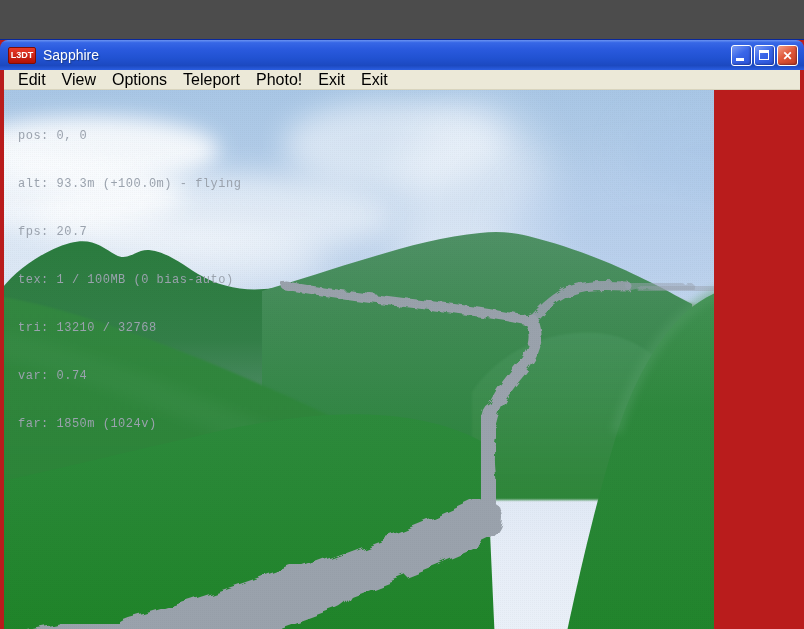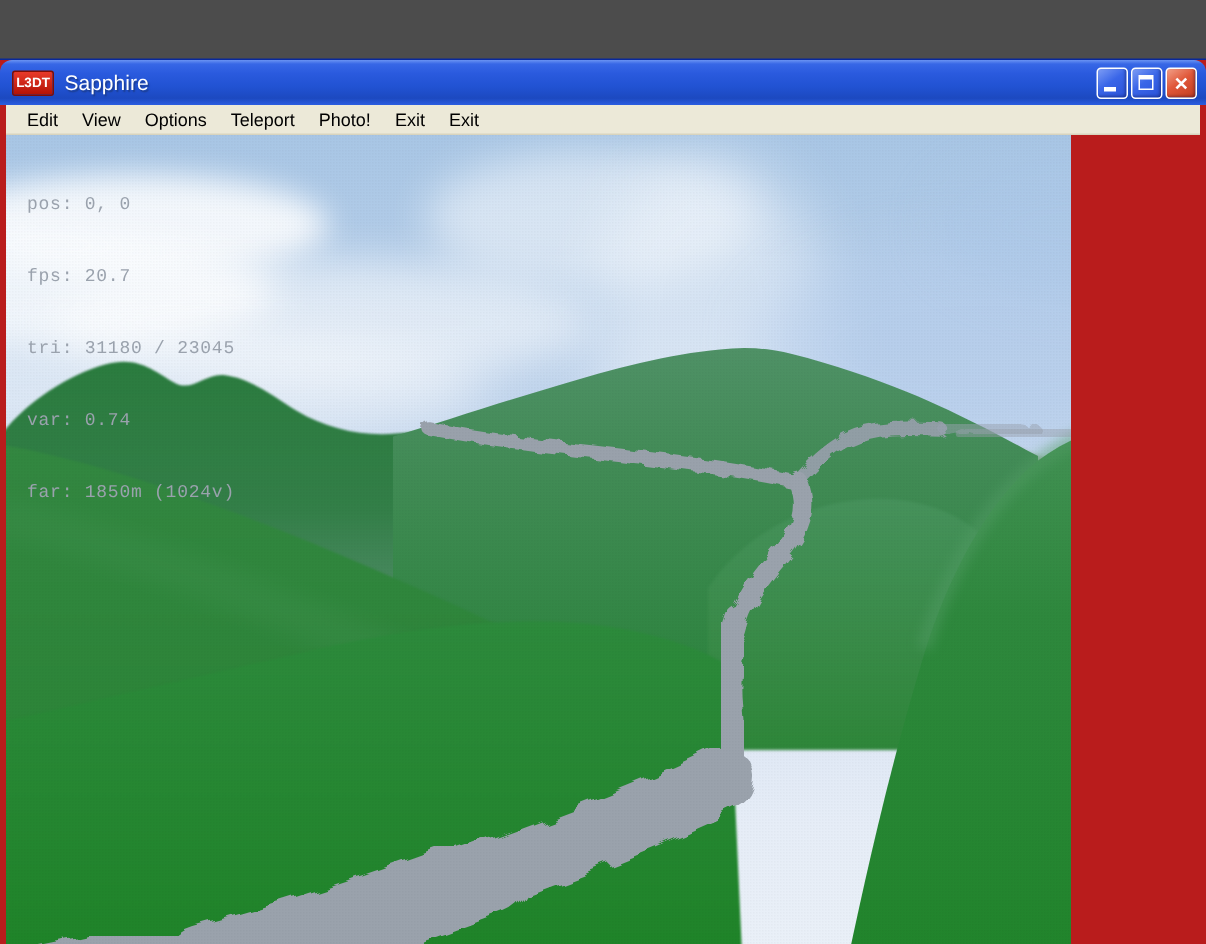--- a/index.html
+++ b/index.html
@@ -15,21 +15,21 @@
   .win-buttons{position:absolute;right:6px;top:5px;display:flex;gap:2px;}
   .wbtn{width:21px;height:21px;border:1px solid #fff;border-radius:3px;box-sizing:border-box;position:relative;
     background:linear-gradient(145deg,#7d9df5 0%,#3a66e8 45%,#2a52d8 100%);box-shadow:inset -1px -1px 2px rgba(0,0,40,.35);}
   .wbtn.close{background:linear-gradient(145deg,#f2a088 0%,#e0583a 45%,#c23c20 100%);
     color:#fff;font-size:12px;font-weight:bold;display:flex;align-items:center;justify-content:center;line-height:1;}
   .glyph-min{position:absolute;left:4px;bottom:4px;width:8px;height:3px;background:#fff;}
   .glyph-max{position:absolute;left:4px;top:4px;width:10px;height:10px;border:1px solid #fff;border-top:3px solid #fff;box-sizing:border-box;}
   
   .menubar{position:absolute;left:4px;top:30px;width:796px;height:20px;background:#ece9d8;
     border-bottom:1px solid #d8d4be;display:flex;align-items:center;padding-left:6px;box-sizing:border-box;}
-  .menu-item{font-size:12px;color:#000;padding:2px 8px;cursor:default;}
+  .menu-item{font-size:16px;color:#000;padding:2px 8px;cursor:default;}
   
   .client{position:absolute;left:4px;top:50px;width:710px;height:575px;overflow:hidden;background:#cfdff0;}
   .client svg{display:block;}
   .hud{position:absolute;left:14px;top:6px;font-family:"Liberation Mono",monospace;font-size:12px;
     line-height:16px;color:#9aa2ad;letter-spacing:.5px;white-space:pre;}
 </style>
 </head>
 <body>
 
 <div class="window">
@@ -166,20 +166,22 @@
         <path filter="url(#fuzz2)" d="M 162,545 C 102,561 56,571 8,580" stroke="#9aa2ac" stroke-width="70"></path>
       </g>
 
       <path d="M -6,546 C 18,552 38,562 54,575 L -6,575 Z" fill="#1e8427"></path>
 
       <rect x="0" y="0" width="796" height="575" fill="url(#dither)" opacity=".5"></rect>
     </svg>
 
     <div class="hud">
       <div>pos: 0, 0</div>
+      <div>alt: 93.3m (+100.0m) - flying</div>
       <div>fps: 20.7</div>
-      <div>tri: 31180 / 23045</div>
+      <div>tex: 1 / 100MB (0 bias-auto)</div>
+      <div>tri: 13210 / 32768</div>
       <div>var: 0.74</div>
       <div>far: 1850m (1024v)</div>
     </div>
   </div>
 
 </div>
 
 </body></html>

